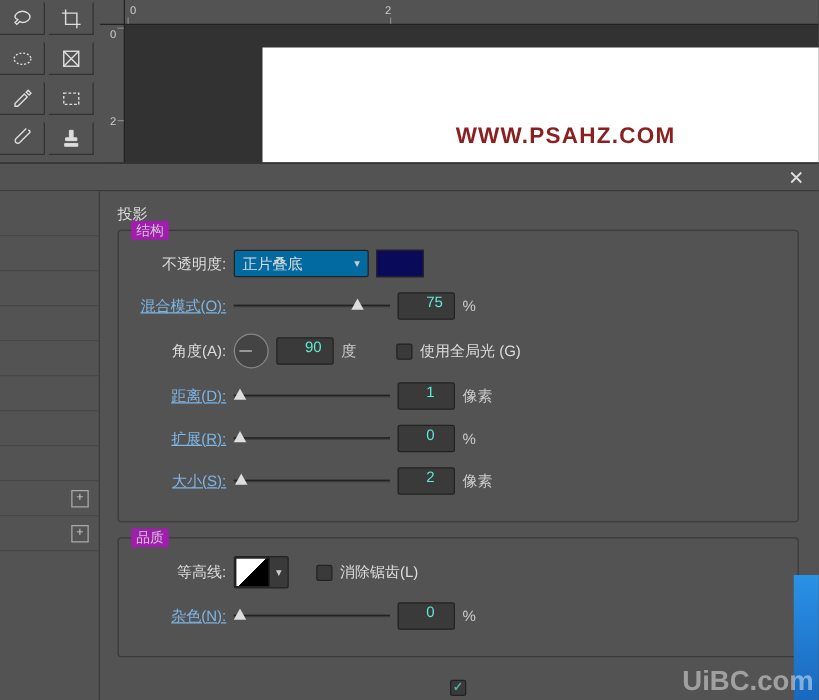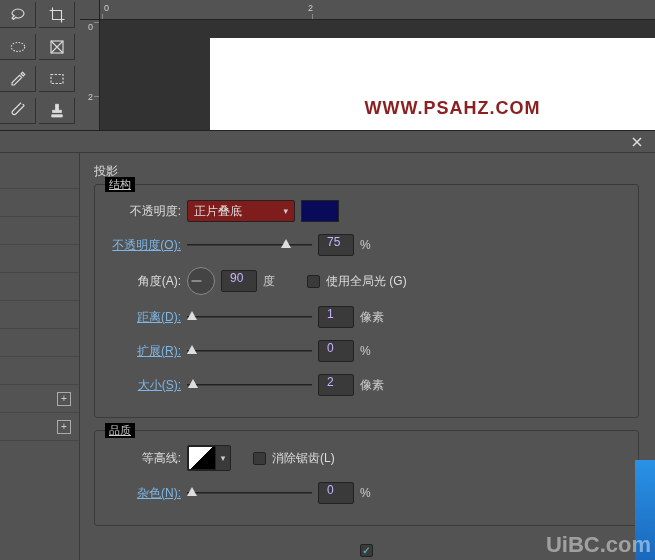--- a/index.html
+++ b/index.html
@@ -24,35 +24,35 @@
 
 .content { display: flex; height: calc(100% - 22px); }
 .left { width: 80px; background: #535353; border-right: 1px solid #3a3a3a; padding-top: 8px; }
 .left-item { height: 28px; border-bottom: 1px solid #474747; position: relative; }
 .left-item.icon { display: flex; align-items: center; justify-content: flex-end; padding-right: 8px; }
 .plus-box { width: 14px; height: 14px; border: 1px solid #aaa; display: flex; align-items: center; justify-content: center; font-size: 10px; color: #ccc; }
 
 .middle { flex: 1; padding: 10px 16px 10px 14px; color: #ddd; font-size: 12px; overflow-y: auto; }
 .section-title { font-size: 12px; color: #ddd; margin-bottom: 4px; }
 .fieldset { border: 1px solid #3a3a3a; border-radius: 3px; padding: 14px 14px 10px 14px; margin-bottom: 12px; position: relative; }
-.fieldset-label { position: absolute; top: -8px; left: 10px; background: #000000; padding: 0 4px; font-size: 11px; color: #ccc; text-decoration: underline; }
+.fieldset-label { position: absolute; top: -8px; left: 10px; background: #a21caf; padding: 0 4px; font-size: 11px; color: #ccc; }
 
 .row { display: flex; align-items: center; margin-bottom: 10px; gap: 6px; min-height: 24px; }
 .row-label { text-align: right; width: 72px; color: #ddd; font-size: 12px; }
 .row-label.link { color: #7eb6e6; text-decoration: underline; cursor: pointer; }
 
-.select { background: #7f1d1d; border: 1px solid #222; color: #ddd; height: 22px; padding: 0 6px; font-size: 12px; display: flex; align-items: center; justify-content: space-between; width: 108px; border-radius: 2px; }
+.select { background: #0369a1; border: 1px solid #222; color: #ddd; height: 22px; padding: 0 6px; font-size: 12px; display: flex; align-items: center; justify-content: space-between; width: 108px; border-radius: 2px; }
 .select .chev { color: #ccc; font-size: 9px; }
 .color-swatch { width: 38px; height: 22px; background: #0a0a5a; border: 1px solid #222; }
 
 .slider { position: relative; flex: 1; height: 20px; display: flex; align-items: center; max-width: 125px; }
 .track { width: 100%; height: 2px; background: #3a3a3a; border-top: 1px solid #222; }
 .thumb { position: absolute; width: 0; height: 0; border-left: 5px solid transparent; border-right: 5px solid transparent; border-bottom: 9px solid #ddd; top: 4px; }
 
-.num-input { width: 36px; height: 22px; background: #3a3a3a; border: 1px solid #222; color: #c4b5fd; font-size: 12px; text-align: left; padding: 0 8px; border-radius: 2px; }
+.num-input { width: 36px; height: 22px; background: #3a3a3a; border: 1px solid #222; color: #5eead4; font-size: 12px; text-align: left; padding: 0 22px; border-radius: 2px; }
 .unit { color: #ccc; font-size: 12px; width: 26px; }
 
 .angle-dial { width: 28px; height: 28px; border: 1px solid #888; border-radius: 50%; background: #444; position: relative; }
 .angle-dial::after { content: ""; position: absolute; left: 50%; top: 50%; width: 1px; height: 10px; background: #ccc; transform-origin: top; transform: rotate(90deg); }
 
 .checkbox { width: 13px; height: 13px; background: #3a3a3a; border: 1px solid #222; display: inline-flex; align-items: center; justify-content: center; border-radius: 2px; }
 .checkbox.checked::after { content: "✓"; color: #5aa; font-size: 10px; font-weight: bold; }
 
 .contour { width: 28px; height: 24px; background: linear-gradient(135deg, #fff 50%, #000 50%); border: 1px solid #222; }
 .contour-wrap { display: flex; align-items: center; border: 1px solid #222; background: #3a3a3a; border-radius: 2px; }
@@ -178,21 +178,21 @@
         <div class="row">
           <span class="row-label">不透明度:</span>
           <div class="select">
             <span>正片叠底</span>
             <span class="chev">▾</span>
           </div>
           <div class="color-swatch"></div>
         </div>
 
         <div class="row">
-          <span class="row-label link">不透明度(O):</span>
+          <span class="row-label link">混合模式(O):</span>
           <div class="slider">
             <div class="track"></div>
               <div class="thumb" style="left:75%"></div>
           </div>
           <div class="num-input">75</div>
           <span class="unit">%</span>
         </div>
 
         <div class="row">
           <span class="row-label">角度(A):</span>

